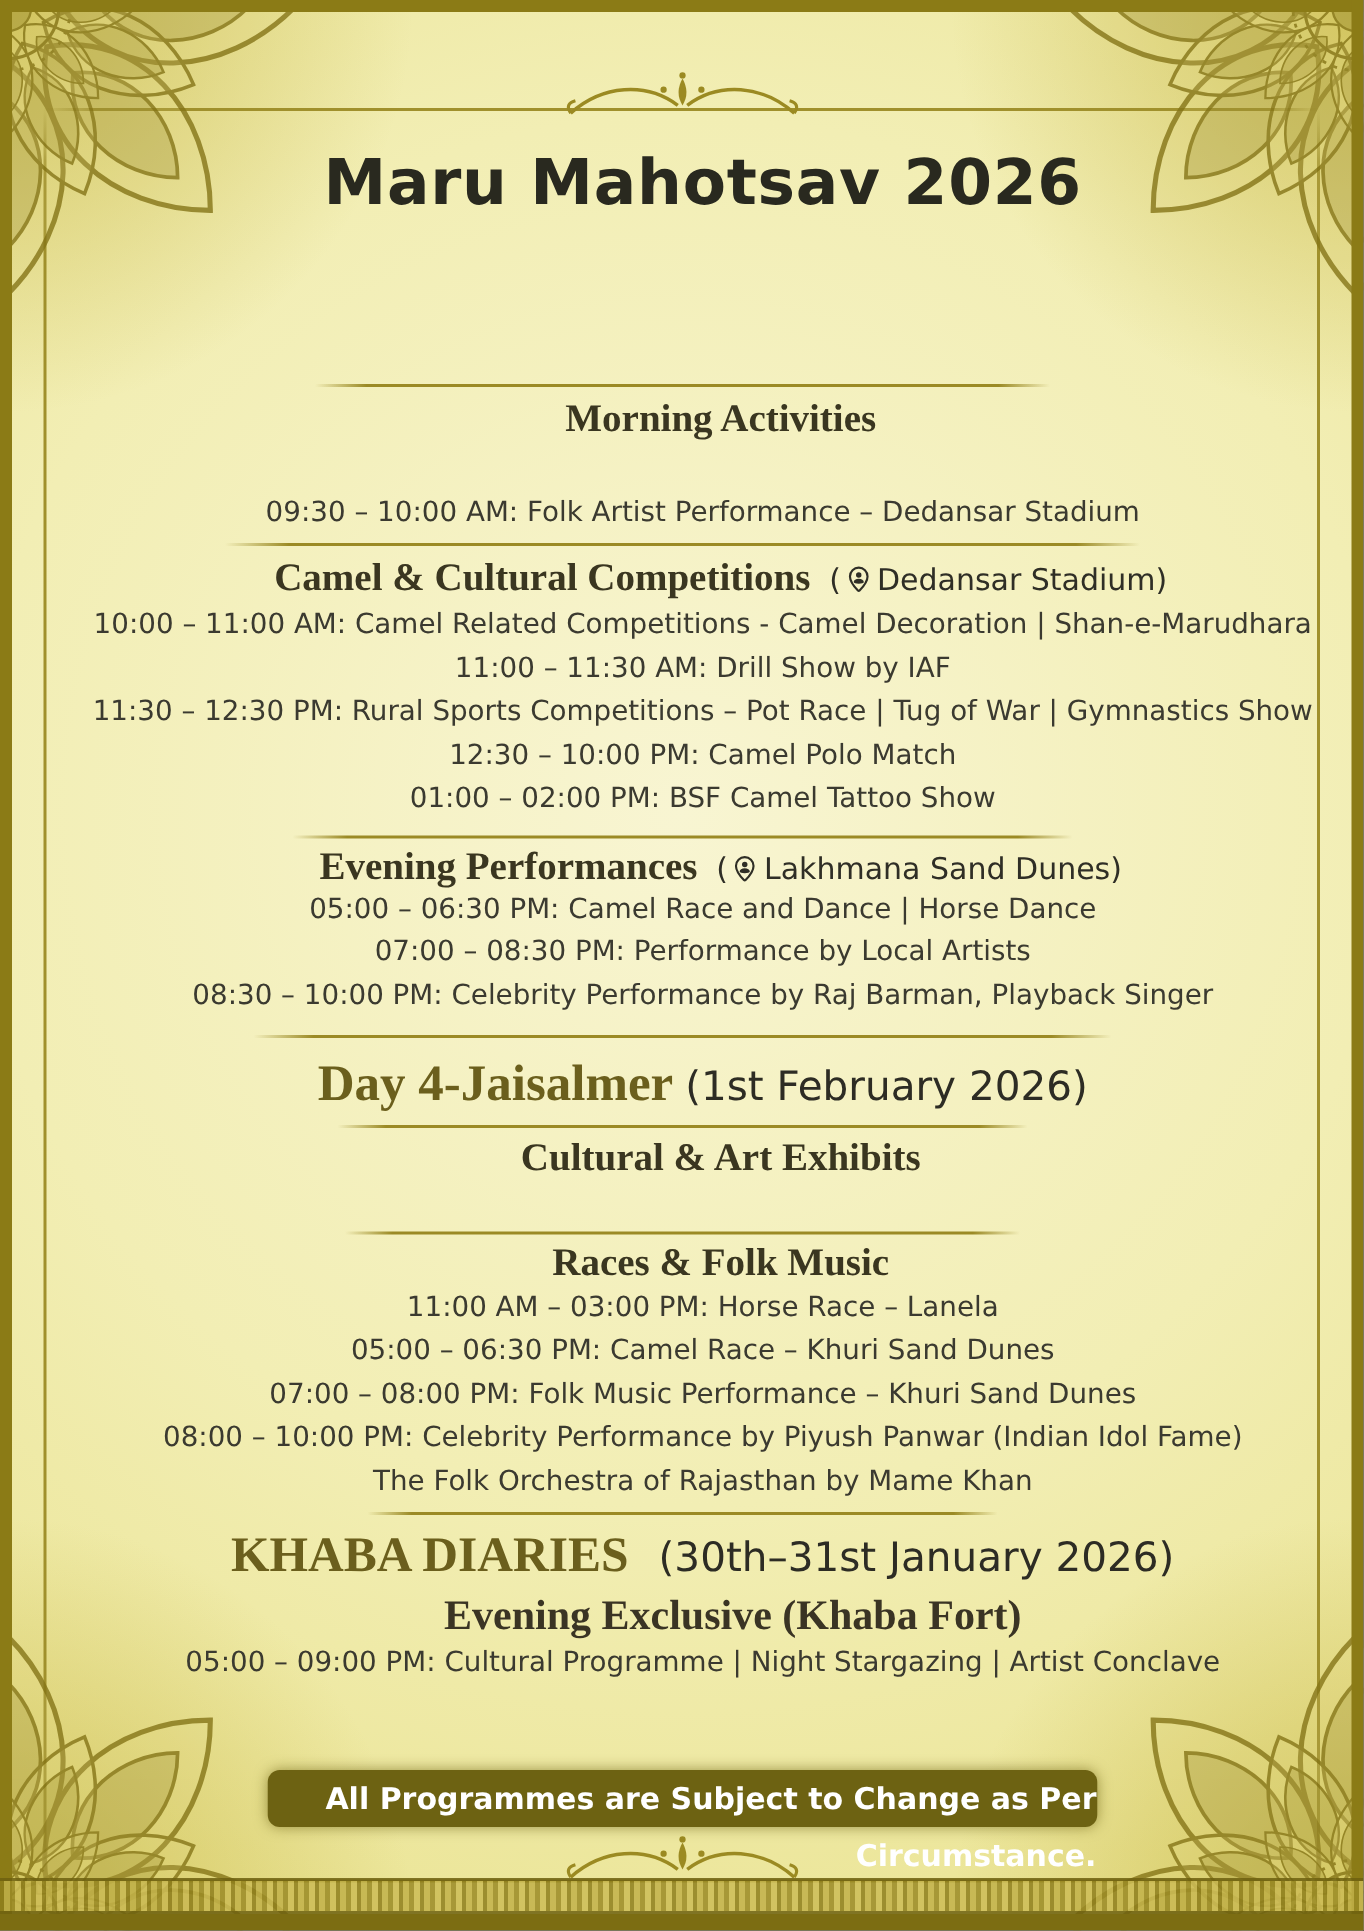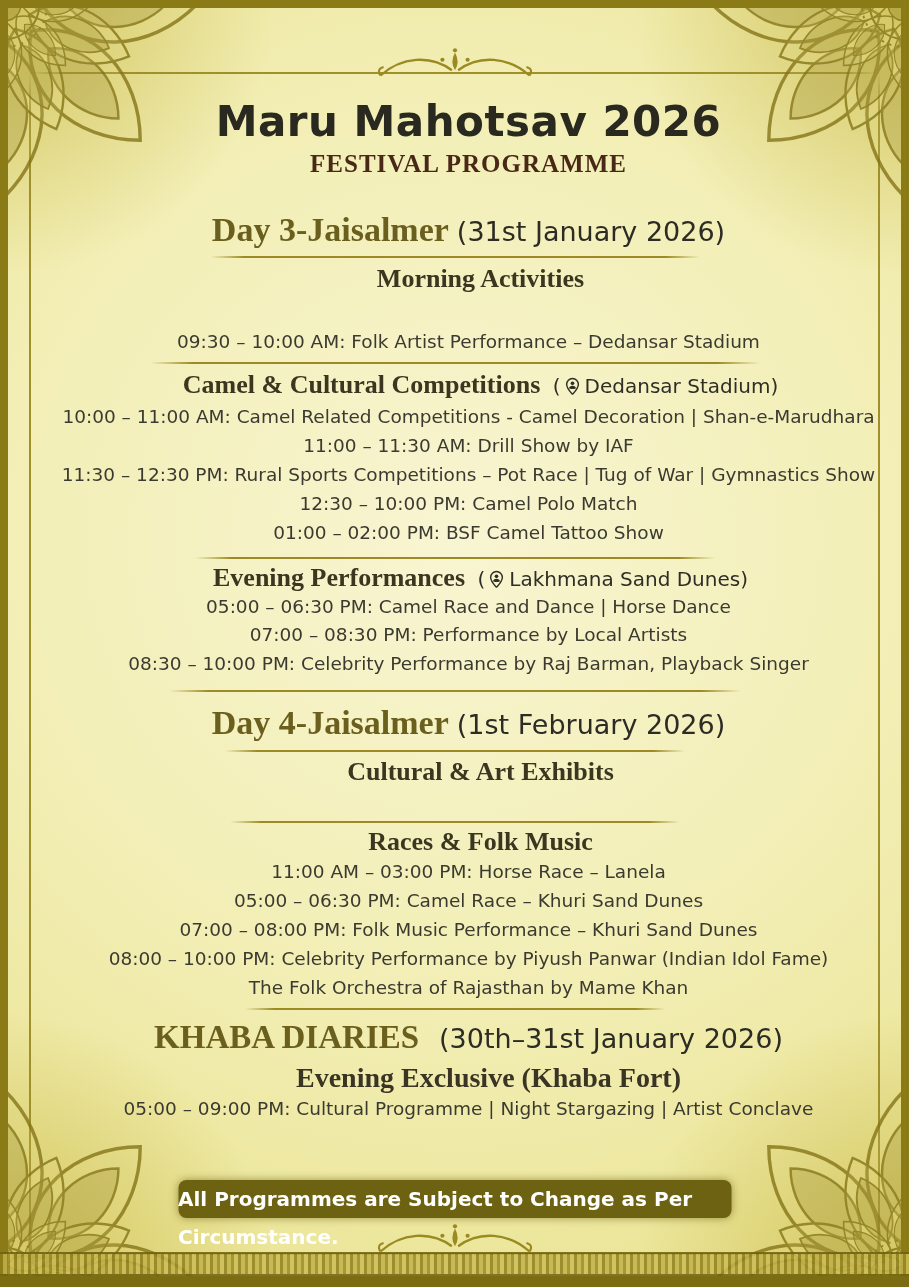--- a/index.html
+++ b/index.html
@@ -49,21 +49,21 @@
   .khaba-h{font-family:"Liberation Serif","DejaVu Serif",serif;font-weight:700;font-size:33px;color:#6b5f1d;}
   .khaba-h .date{font-family:"DejaVu Sans","Liberation Sans",sans-serif;font-weight:400;font-size:27px;color:#2d2c24;margin-left:20px;}
   .khaba-sub{font-family:"Liberation Serif","DejaVu Serif",serif;font-weight:700;font-size:28px;color:#3a3424;margin-left:40px;}
   .item{font-size:18.5px;color:#3b3a30;}
   .rule{position:absolute;left:50%;transform:translateX(-50%);height:2px;
     background:linear-gradient(90deg,rgba(155,138,37,0),#9b8a25 7%,#9b8a25 93%,rgba(155,138,37,0));}
   .banner{
     position:absolute;top:1180px;left:50%;transform:translateX(-50%);
     width:553px;height:38px;line-height:38px;border-radius:8px;
     background:#6d6212;box-shadow:0 0 9px rgba(109,98,18,.65);
-    color:#ffffff;font-weight:700;font-size:20px;text-align:left;
+    color:#ffffff;font-weight:700;font-size:20px;text-align:right;
   }
 </style>
 </head>
 <body>
 
 <div class="poster">
 
   <svg width="0" height="0" style="position:absolute" aria-hidden="true">
     <defs>
       <g id="petal">
@@ -155,25 +155,21 @@
 
   <div class="edge edge-top"></div>
   <div class="edge edge-left"></div>
   <div class="edge edge-right"></div>
   <div class="frieze"></div>
   <div class="edge edge-bottom"></div>
 
   <div class="content">
 
     <div class="abs title" style="top:97px">Maru Mahotsav 2026</div>
-    <div class="abs subtitle" style="top:150px">FESTIVAL PROGRAMME</div>
-
-    <div class="abs day-h" style="top:211px">
-      <span>Day 3-Jaisalmer</span><span class="date">(31st January 2026)</span>
-    </div>
+
     <div class="rule" style="top:256px;width:490px"></div>
 
     <div class="abs sec-h" style="top:264px">Morning Activities</div>
     <div class="abs item" style="top:331px">09:30 – 10:00 AM: Folk Artist Performance – Dedansar Stadium</div>
 
     <div class="rule" style="top:362px;width:610px"></div>
 
     <div class="abs sec-h" style="top:370px">
       <span>Camel &amp; Cultural Competitions</span>
       <span class="loc"><span>(</span><svg width="19" height="19">

